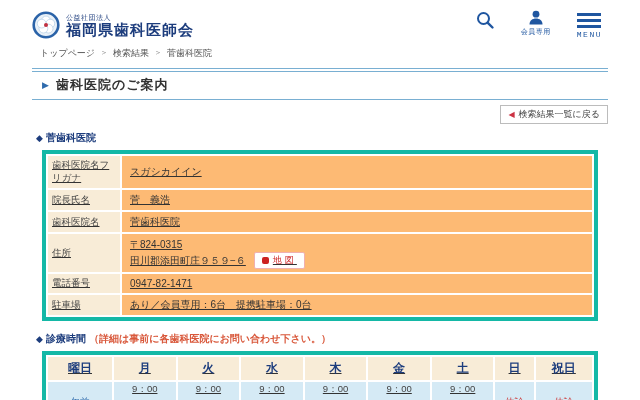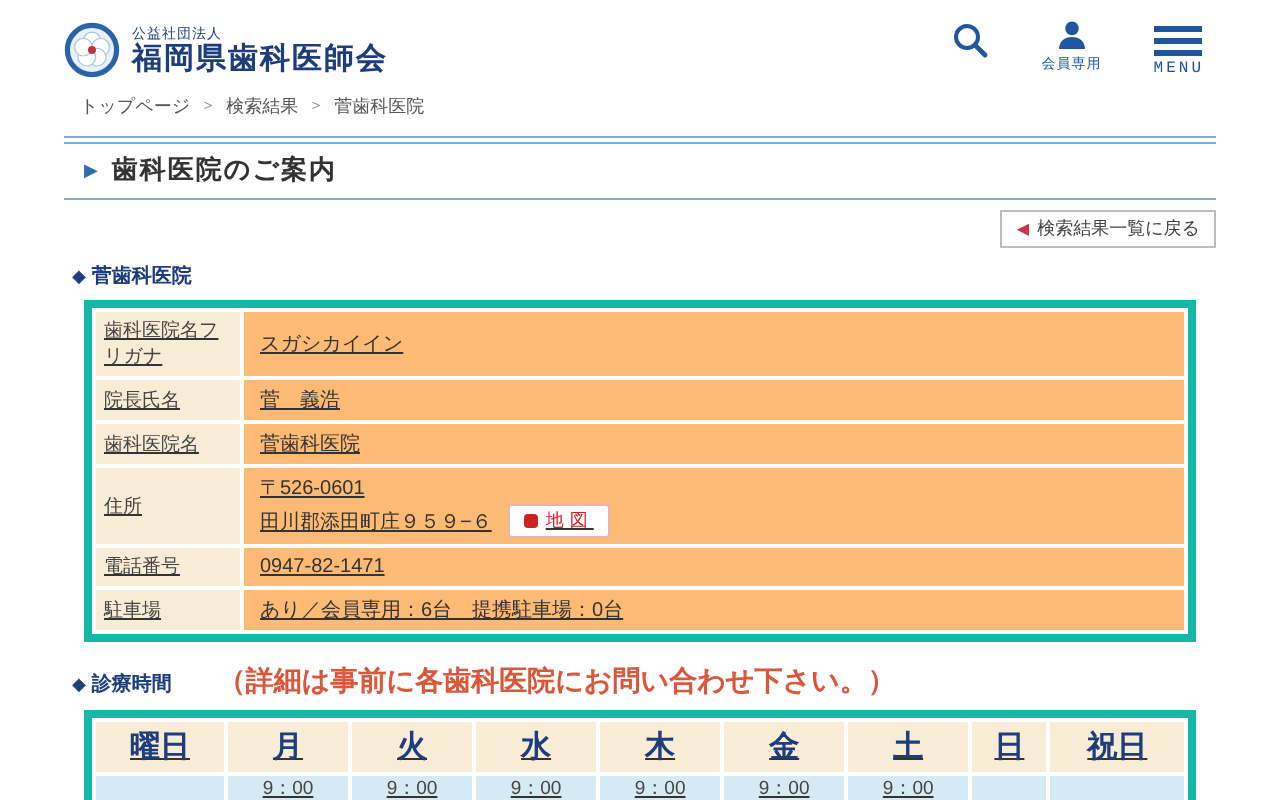--- a/index.html
+++ b/index.html
@@ -77,21 +77,21 @@
   }
   .back-arrow { color: #cc3344; font-size: 8px; }
 
   
   .section-head {
     display: flex; align-items: baseline; gap: 3px;
     padding-left: 4px;
     font-size: 10px; font-weight: bold; color: #1d3d7d;
   }
   .section-head .diamond { font-size: 9px; color: #1d3d7d; }
-  .section-note { font-size: 14px; font-weight: bold; color: #d9583b; margin-left: 20px; }
+  .section-note { font-size: 10px; font-weight: bold; color: #d9583b; margin-left: 0; }
   .sec-basic { margin-top: 7px; }
   .sec-hours { margin-top: 11px; }
 
   
   .tbl-wrap { margin: 5px 10px 0 10px; border: 4px solid #14b8a6; background: #ffffff; text-decoration: underline; }
   table { border-collapse: separate; border-spacing: 2px; width: 100%; }
   .info-table th {
     background: #f8ecd7;
     width: 72px;
     font-size: 9.5px;
@@ -120,21 +120,21 @@
     padding: 1px 7px;
     font-size: 9px; color: #cc2222;
     letter-spacing: 3px;
     cursor: pointer; font-family: inherit; text-align: center;
   }
   .map-dot { width: 7px; height: 7px; background: #cc2222; border-radius: 2px; display: inline-block; }
 
   
   .hours-table th {
     background: #f8ecd7;
-    font-size: 15px;
+    font-size: 12px;
     font-weight: bold;
     color: #1d3d7d;
     text-align: center;
     padding: 3px 2px;
   }
   .hours-table td {
     background: #d5eaf5;
     font-size: 9.5px;
     color: #444444;
     text-align: center;
@@ -233,21 +233,21 @@
         <th>院長氏名</th>
         <td>菅　義浩</td>
       </tr>
       <tr>
         <th>歯科医院名</th>
         <td>菅歯科医院</td>
       </tr>
       <tr>
         <th>住所</th>
         <td>
-          <span class="addr-line">〒526-0601</span>
+          <span class="addr-line">〒824-0315</span>
           <span class="addr-bottom">
             <span>田川郡添田町庄９５９−６</span>
             <button class="map-btn">
               <span class="map-dot"></span>
               <span>地図</span>
             </button>
           </span>
         </td>
       </tr>
       <tr>

